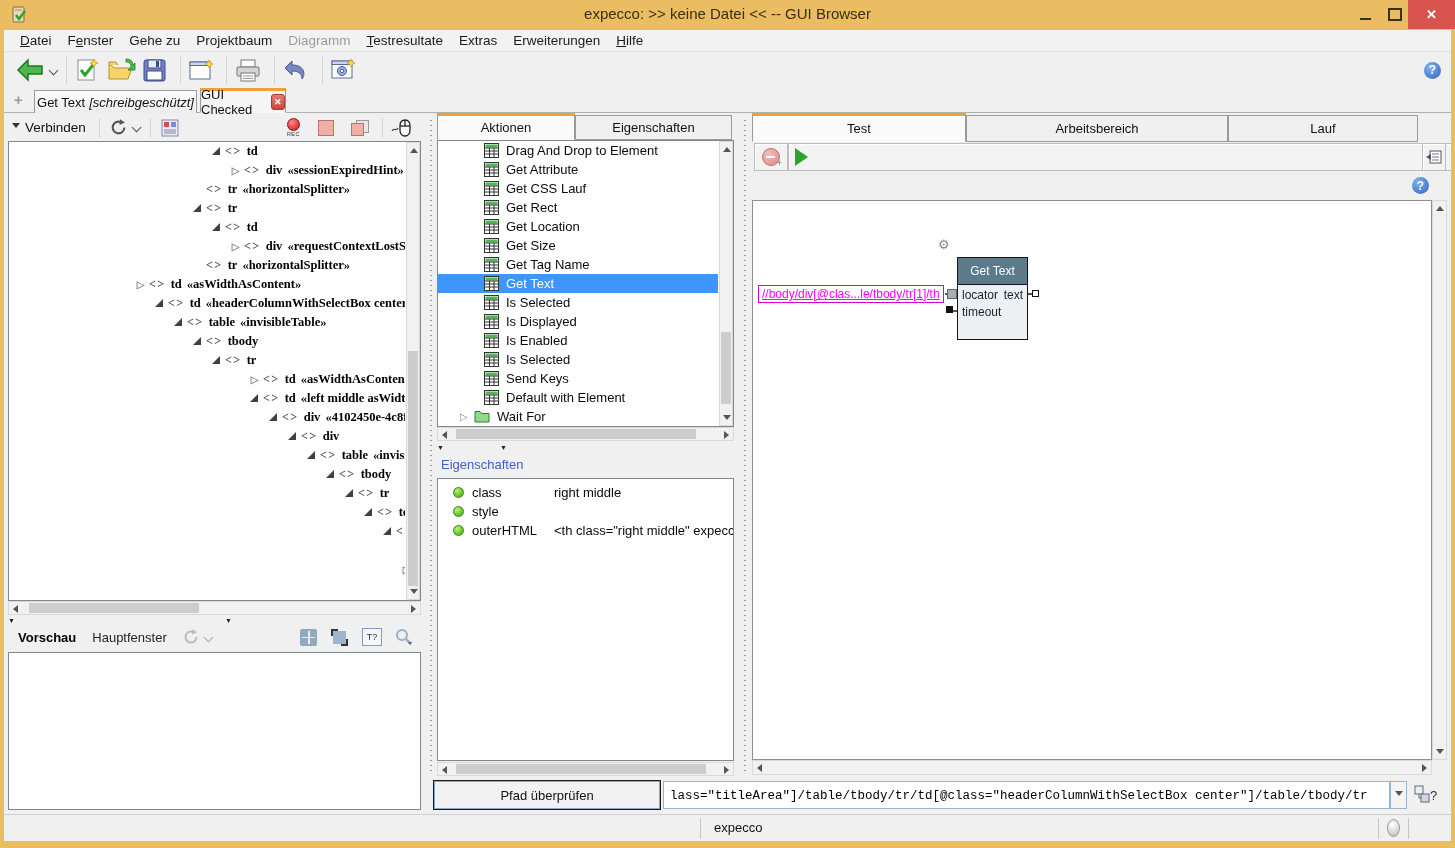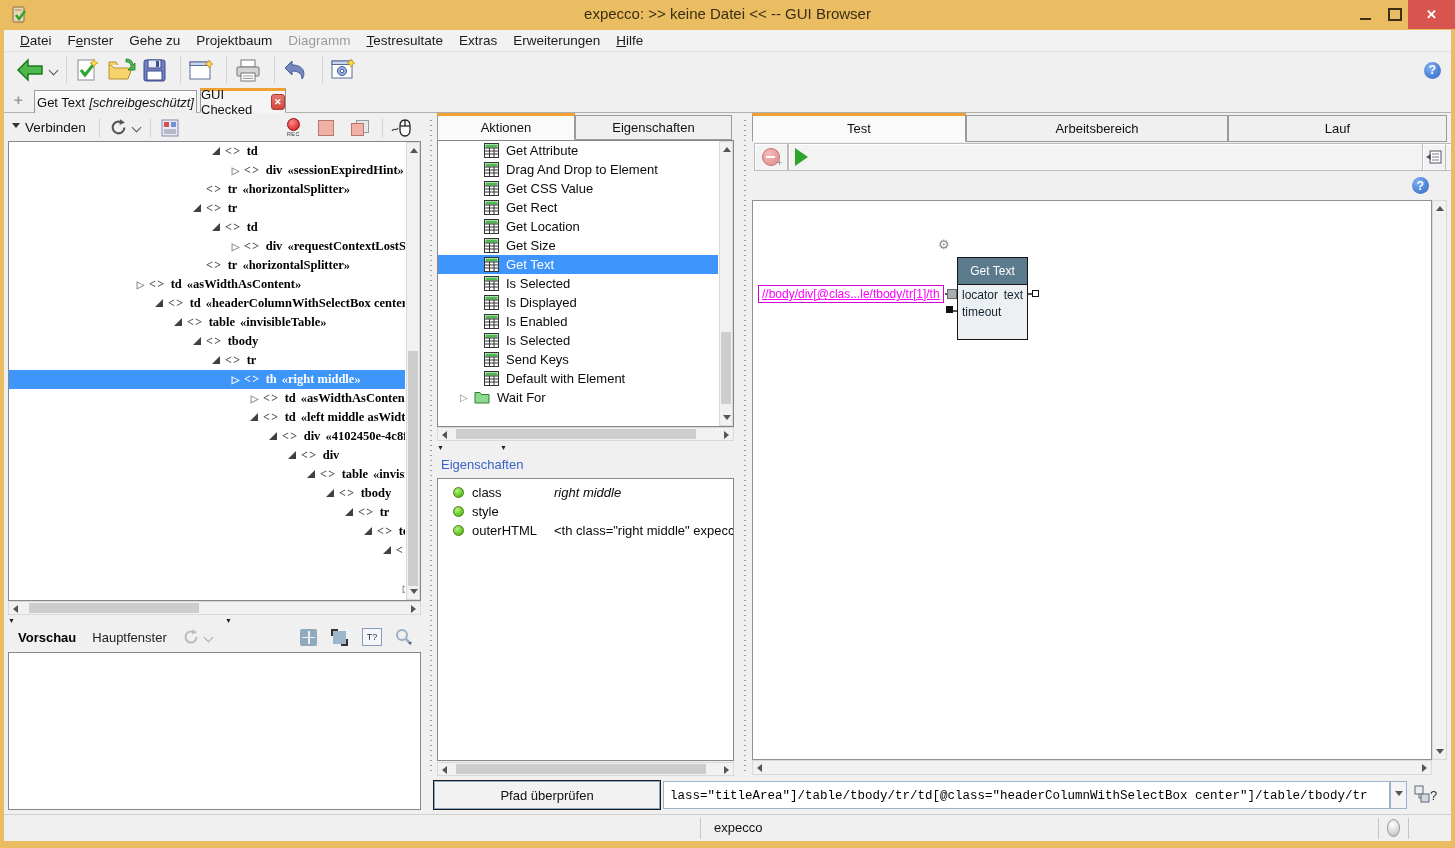--- a/index.html
+++ b/index.html
@@ -264,21 +264,20 @@
       <div class="trow" style="padding-left: 181px;"><span class="arr"></span><span class="xmlico">&lt;&gt;</span><span>tr</span><span class="annot">«horizontalSplitter»</span></div>
       <div class="trow" style="padding-left: 181px;"><span class="arr"><span class="arr-exp"></span></span><span class="xmlico">&lt;&gt;</span><span>tr</span></div>
       <div class="trow" style="padding-left: 200px;"><span class="arr"><span class="arr-exp"></span></span><span class="xmlico">&lt;&gt;</span><span>td</span></div>
       <div class="trow" style="padding-left: 219px;"><span class="arr arr-col">▷</span><span class="xmlico">&lt;&gt;</span><span>div</span><span class="annot">«requestContextLostSp</span></div>
       <div class="trow" style="padding-left: 181px;"><span class="arr"></span><span class="xmlico">&lt;&gt;</span><span>tr</span><span class="annot">«horizontalSplitter»</span></div>
       <div class="trow" style="padding-left: 124px;"><span class="arr arr-col">▷</span><span class="xmlico">&lt;&gt;</span><span>td</span><span class="annot">«asWidthAsContent»</span></div>
       <div class="trow" style="padding-left: 143px;"><span class="arr"><span class="arr-exp"></span></span><span class="xmlico">&lt;&gt;</span><span>td</span><span class="annot">«headerColumnWithSelectBox center»</span></div>
       <div class="trow" style="padding-left: 162px;"><span class="arr"><span class="arr-exp"></span></span><span class="xmlico">&lt;&gt;</span><span>table</span><span class="annot">«invisibleTable»</span></div>
       <div class="trow" style="padding-left: 181px;"><span class="arr"><span class="arr-exp"></span></span><span class="xmlico">&lt;&gt;</span><span>tbody</span></div>
       <div class="trow" style="padding-left: 200px;"><span class="arr"><span class="arr-exp"></span></span><span class="xmlico">&lt;&gt;</span><span>tr</span></div>
-      <div class="trow sel" style="padding-left: 219px;"><span class="arr arr-col">▷</span><span class="xmlico">&lt;&gt;</span><span>th</span><span class="annot">«right middle»</span></div>
       <div class="trow" style="padding-left: 238px;"><span class="arr arr-col">▷</span><span class="xmlico">&lt;&gt;</span><span>td</span><span class="annot">«asWidthAsContent»</span></div>
       <div class="trow" style="padding-left: 238px;"><span class="arr"><span class="arr-exp"></span></span><span class="xmlico">&lt;&gt;</span><span>td</span><span class="annot">«left middle asWidthAsCon</span></div>
       <div class="trow" style="padding-left: 257px;"><span class="arr"><span class="arr-exp"></span></span><span class="xmlico">&lt;&gt;</span><span>div</span><span class="annot">«4102450e-4c8f-476d-</span></div>
       <div class="trow" style="padding-left: 276px;"><span class="arr"><span class="arr-exp"></span></span><span class="xmlico">&lt;&gt;</span><span>div</span></div>
       <div class="trow" style="padding-left: 295px;"><span class="arr"><span class="arr-exp"></span></span><span class="xmlico">&lt;&gt;</span><span>table</span><span class="annot">«invisibleTable i</span></div>
       <div class="trow" style="padding-left: 314px;"><span class="arr"><span class="arr-exp"></span></span><span class="xmlico">&lt;&gt;</span><span>tbody</span></div>
       <div class="trow" style="padding-left: 333px;"><span class="arr"><span class="arr-exp"></span></span><span class="xmlico">&lt;&gt;</span><span>tr</span></div>
       <div class="trow" style="padding-left: 352px;"><span class="arr"><span class="arr-exp"></span></span><span class="xmlico">&lt;&gt;</span><span>td</span></div>
       <div class="trow" style="padding-left: 371px;"><span class="arr"><span class="arr-exp"></span></span><span class="xmlico">&lt;&gt;</span></div>
       <div class="trow" style="padding-left: 390px;"><span class="arr"></span></div>
@@ -341,45 +340,45 @@
       <div class="arow">
         <svg width="15" height="15" viewBox="0 0 15 15">
           <rect x="0.5" y="0.5" width="14" height="14" fill="#fff" stroke="#333"></rect>
           <rect x="1.5" y="1.5" width="12" height="3" fill="#4cbb4c"></rect>
           <line x1="1" y1="5" x2="14" y2="5" stroke="#333"></line>
           <line x1="1" y1="8" x2="14" y2="8" stroke="#333"></line>
           <line x1="1" y1="11" x2="14" y2="11" stroke="#333"></line>
           <line x1="5.5" y1="5" x2="5.5" y2="14" stroke="#333"></line>
           <line x1="10" y1="5" x2="10" y2="14" stroke="#333"></line>
         </svg>
+        <span>Drag And Drop to Element</span>
+      </div>
+      <div class="arow">
+        <svg width="15" height="15" viewBox="0 0 15 15">
+          <rect x="0.5" y="0.5" width="14" height="14" fill="#fff" stroke="#333"></rect>
+          <rect x="1.5" y="1.5" width="12" height="3" fill="#4cbb4c"></rect>
+          <line x1="1" y1="5" x2="14" y2="5" stroke="#333"></line>
+          <line x1="1" y1="8" x2="14" y2="8" stroke="#333"></line>
+          <line x1="1" y1="11" x2="14" y2="11" stroke="#333"></line>
+          <line x1="5.5" y1="5" x2="5.5" y2="14" stroke="#333"></line>
+          <line x1="10" y1="5" x2="10" y2="14" stroke="#333"></line>
+        </svg>
         <span>Get Attribute</span>
       </div>
       <div class="arow">
         <svg width="15" height="15" viewBox="0 0 15 15">
           <rect x="0.5" y="0.5" width="14" height="14" fill="#fff" stroke="#333"></rect>
           <rect x="1.5" y="1.5" width="12" height="3" fill="#4cbb4c"></rect>
           <line x1="1" y1="5" x2="14" y2="5" stroke="#333"></line>
           <line x1="1" y1="8" x2="14" y2="8" stroke="#333"></line>
           <line x1="1" y1="11" x2="14" y2="11" stroke="#333"></line>
           <line x1="5.5" y1="5" x2="5.5" y2="14" stroke="#333"></line>
           <line x1="10" y1="5" x2="10" y2="14" stroke="#333"></line>
         </svg>
-        <span>Drag And Drop to Element</span>
-      </div>
-      <div class="arow">
-        <svg width="15" height="15" viewBox="0 0 15 15">
-          <rect x="0.5" y="0.5" width="14" height="14" fill="#fff" stroke="#333"></rect>
-          <rect x="1.5" y="1.5" width="12" height="3" fill="#4cbb4c"></rect>
-          <line x1="1" y1="5" x2="14" y2="5" stroke="#333"></line>
-          <line x1="1" y1="8" x2="14" y2="8" stroke="#333"></line>
-          <line x1="1" y1="11" x2="14" y2="11" stroke="#333"></line>
-          <line x1="5.5" y1="5" x2="5.5" y2="14" stroke="#333"></line>
-          <line x1="10" y1="5" x2="10" y2="14" stroke="#333"></line>
-        </svg>
-        <span>Get CSS Value</span>
+        <span>Get CSS Lauf</span>
       </div>
       <div class="arow">
         <svg width="15" height="15" viewBox="0 0 15 15">
           <rect x="0.5" y="0.5" width="14" height="14" fill="#fff" stroke="#333"></rect>
           <rect x="1.5" y="1.5" width="12" height="3" fill="#4cbb4c"></rect>
           <line x1="1" y1="5" x2="14" y2="5" stroke="#333"></line>
           <line x1="1" y1="8" x2="14" y2="8" stroke="#333"></line>
           <line x1="1" y1="11" x2="14" y2="11" stroke="#333"></line>
           <line x1="5.5" y1="5" x2="5.5" y2="14" stroke="#333"></line>
           <line x1="10" y1="5" x2="10" y2="14" stroke="#333"></line>
@@ -402,20 +401,32 @@
         <svg width="15" height="15" viewBox="0 0 15 15">
           <rect x="0.5" y="0.5" width="14" height="14" fill="#fff" stroke="#333"></rect>
           <rect x="1.5" y="1.5" width="12" height="3" fill="#4cbb4c"></rect>
           <line x1="1" y1="5" x2="14" y2="5" stroke="#333"></line>
           <line x1="1" y1="8" x2="14" y2="8" stroke="#333"></line>
           <line x1="1" y1="11" x2="14" y2="11" stroke="#333"></line>
           <line x1="5.5" y1="5" x2="5.5" y2="14" stroke="#333"></line>
           <line x1="10" y1="5" x2="10" y2="14" stroke="#333"></line>
         </svg>
         <span>Get Size</span>
+      </div>
+      <div class="arow">
+        <svg width="15" height="15" viewBox="0 0 15 15">
+          <rect x="0.5" y="0.5" width="14" height="14" fill="#fff" stroke="#333"></rect>
+          <rect x="1.5" y="1.5" width="12" height="3" fill="#4cbb4c"></rect>
+          <line x1="1" y1="5" x2="14" y2="5" stroke="#333"></line>
+          <line x1="1" y1="8" x2="14" y2="8" stroke="#333"></line>
+          <line x1="1" y1="11" x2="14" y2="11" stroke="#333"></line>
+          <line x1="5.5" y1="5" x2="5.5" y2="14" stroke="#333"></line>
+          <line x1="10" y1="5" x2="10" y2="14" stroke="#333"></line>
+        </svg>
+        <span>Get Tag Name</span>
       </div>
       <div class="arow sel">
         <svg width="15" height="15" viewBox="0 0 15 15">
           <rect x="0.5" y="0.5" width="14" height="14" fill="#fff" stroke="#333"></rect>
           <rect x="1.5" y="1.5" width="12" height="3" fill="#4cbb4c"></rect>
           <line x1="1" y1="5" x2="14" y2="5" stroke="#333"></line>
           <line x1="1" y1="8" x2="14" y2="8" stroke="#333"></line>
           <line x1="1" y1="11" x2="14" y2="11" stroke="#333"></line>
           <line x1="5.5" y1="5" x2="5.5" y2="14" stroke="#333"></line>
           <line x1="10" y1="5" x2="10" y2="14" stroke="#333"></line>
@@ -513,21 +524,21 @@
     <div class="sbarr" style="right:4px;top:3px;border:4px solid transparent;border-left:5px solid #555;border-right:none;"></div>
   </div>
   <div class="abs hgrip" style="left:437px;top:444px;width:70px;">▼<div class="dots"></div>▼</div>
 
   <div class="abs" id="eig-title">Eigenschaften</div>
   <div class="abs sunken" style="left:437px;top:478px;width:297px;height:283px;">
     <div id="props" style="padding-top:4px;">
         <div class="prow">
           <span class="ball"></span>
           <span class="pname">class</span>
-          <span style="white-space: nowrap; overflow: hidden; font-style: italic;">right middle</span>
+          <span style="white-space: nowrap; overflow: hidden;">right middle</span>
         </div>
         <div class="prow">
           <span class="ball"></span>
           <span class="pname">style</span>
           <span style="white-space: nowrap; overflow: hidden;"></span>
         </div>
         <div class="prow">
           <span class="ball"></span>
           <span class="pname">outerHTML</span>
           <span style="white-space: nowrap; overflow: hidden;">&lt;th class="right middle" expeccoid</span>
@@ -539,21 +550,21 @@
     <div class="thumb" style="left:18px;top:1px;width:250px;height:10px;"></div>
     <div class="sbarr" style="right:4px;top:3px;border:4px solid transparent;border-left:5px solid #555;border-right:none;"></div>
   </div>
 
   <div class="ptab active" style="left:752px;top:113px;width:214px;height:29px;">
       <span>Test</span>
     </div>
   <div class="ptab" style="left:966px;top:115px;width:262px;height:27px;">
       <span>Arbeitsbereich</span>
     </div>
-  <div class="ptab" style="left:1228px;top:115px;width:219px;height:27px;">
+  <div class="ptab" style="left:1228px;top:115px;width:190px;height:27px;">
       <span>Lauf</span>
     </div>
 
   <div class="abs" style="left:752px;top:142px;width:695px;height:30px;">
     <div class="abs cell3d" style="left:2px;top:1px;width:34px;height:28px;display:flex;align-items:center;justify-content:center;">
       <div style="position:relative;width:16px;height:16px;border-radius:50%;background:radial-gradient(circle at 35% 30%,#f6bcbc,#e08888);border:1px solid #c07070;">
         <div style="position:absolute;left:3px;top:6.5px;width:9px;height:2.5px;background:#fff;"></div>
         <div style="position:absolute;right:-3px;bottom:-3px;font-size:9px;color:#777;">+</div>
       </div>
     </div>

